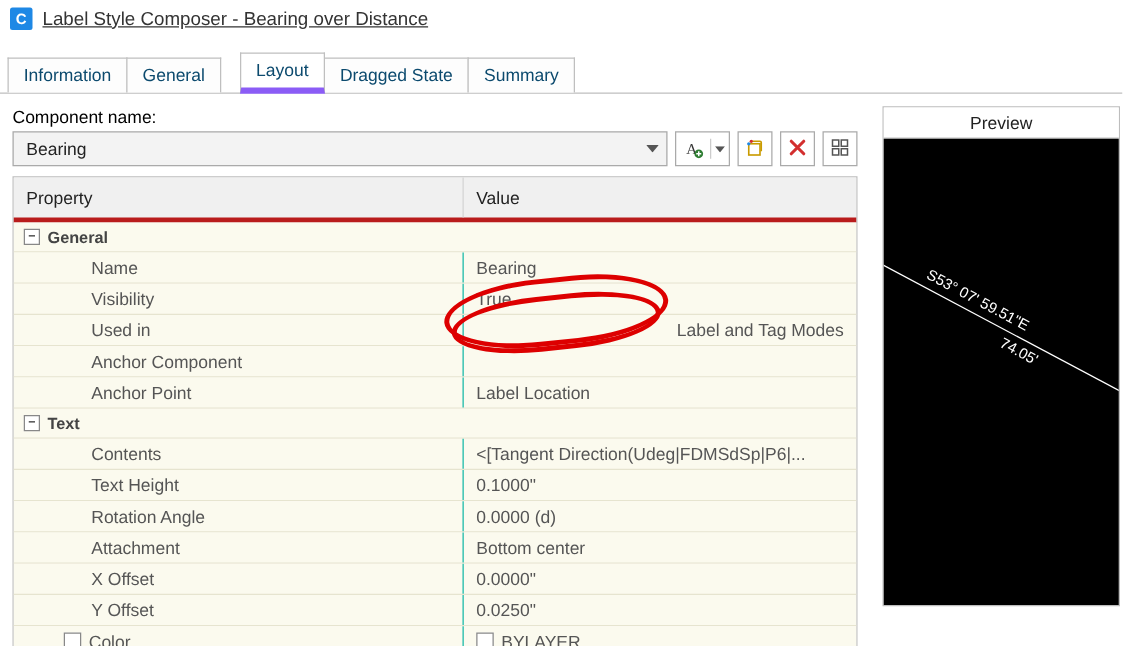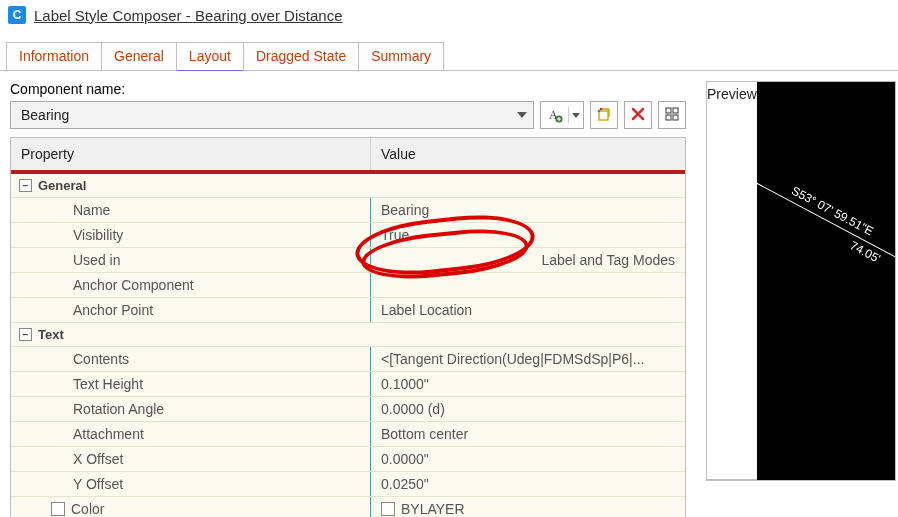--- a/index.html
+++ b/index.html
@@ -40,30 +40,31 @@
     align-items: flex-end;
     padding: 12px 6px 0 6px;
     border-bottom: 1px solid #bfbfbf;
   }
   .tab {
     padding: 5px 12px 6px 12px;
     border: 1px solid #bfbfbf;
     border-bottom: none;
     background: #fff;
     font-size: 14px;
-    color: #c2410c;
+    color: #0c4a6e;
     margin-right: -1px;
     position: relative;
     cursor: pointer;
   }
   .tab.active {
     background: #fff;
-    border-bottom: 1px solid #8b5cf6;
+    border-bottom: 5px solid #8b5cf6;
     margin-bottom: -1px;
     z-index: 2;
+    margin-left: 16px;
   }
   .tab:not(.active) { background: #fdfdfd; }
   .tab-trail {
     border-left: 1px solid #bfbfbf;
     height: 22px;
     align-self: flex-end;
   }
 
   
   .main {
@@ -193,21 +194,21 @@
     pointer-events: none;
   }
   .circle1 { width: 180px; height: 54px; left: -16px; top: -30px; }
   .circle2 { width: 168px; height: 44px; left: -10px; top: -16px; }
 
   
   .preview-wrap {
     border: 1px solid #bdbdbd;
     width: 100%;
     height: 400px;
-    display:flex; flex-direction:row;
+    display:flex; flex-direction:column;
   }
   .preview-title {
     background:#fff;
     text-align:center;
     padding: 4px 0;
     border-bottom: 1px solid #bdbdbd;
     font-size:14px;
   }
   .preview-canvas {
     flex: 1;

